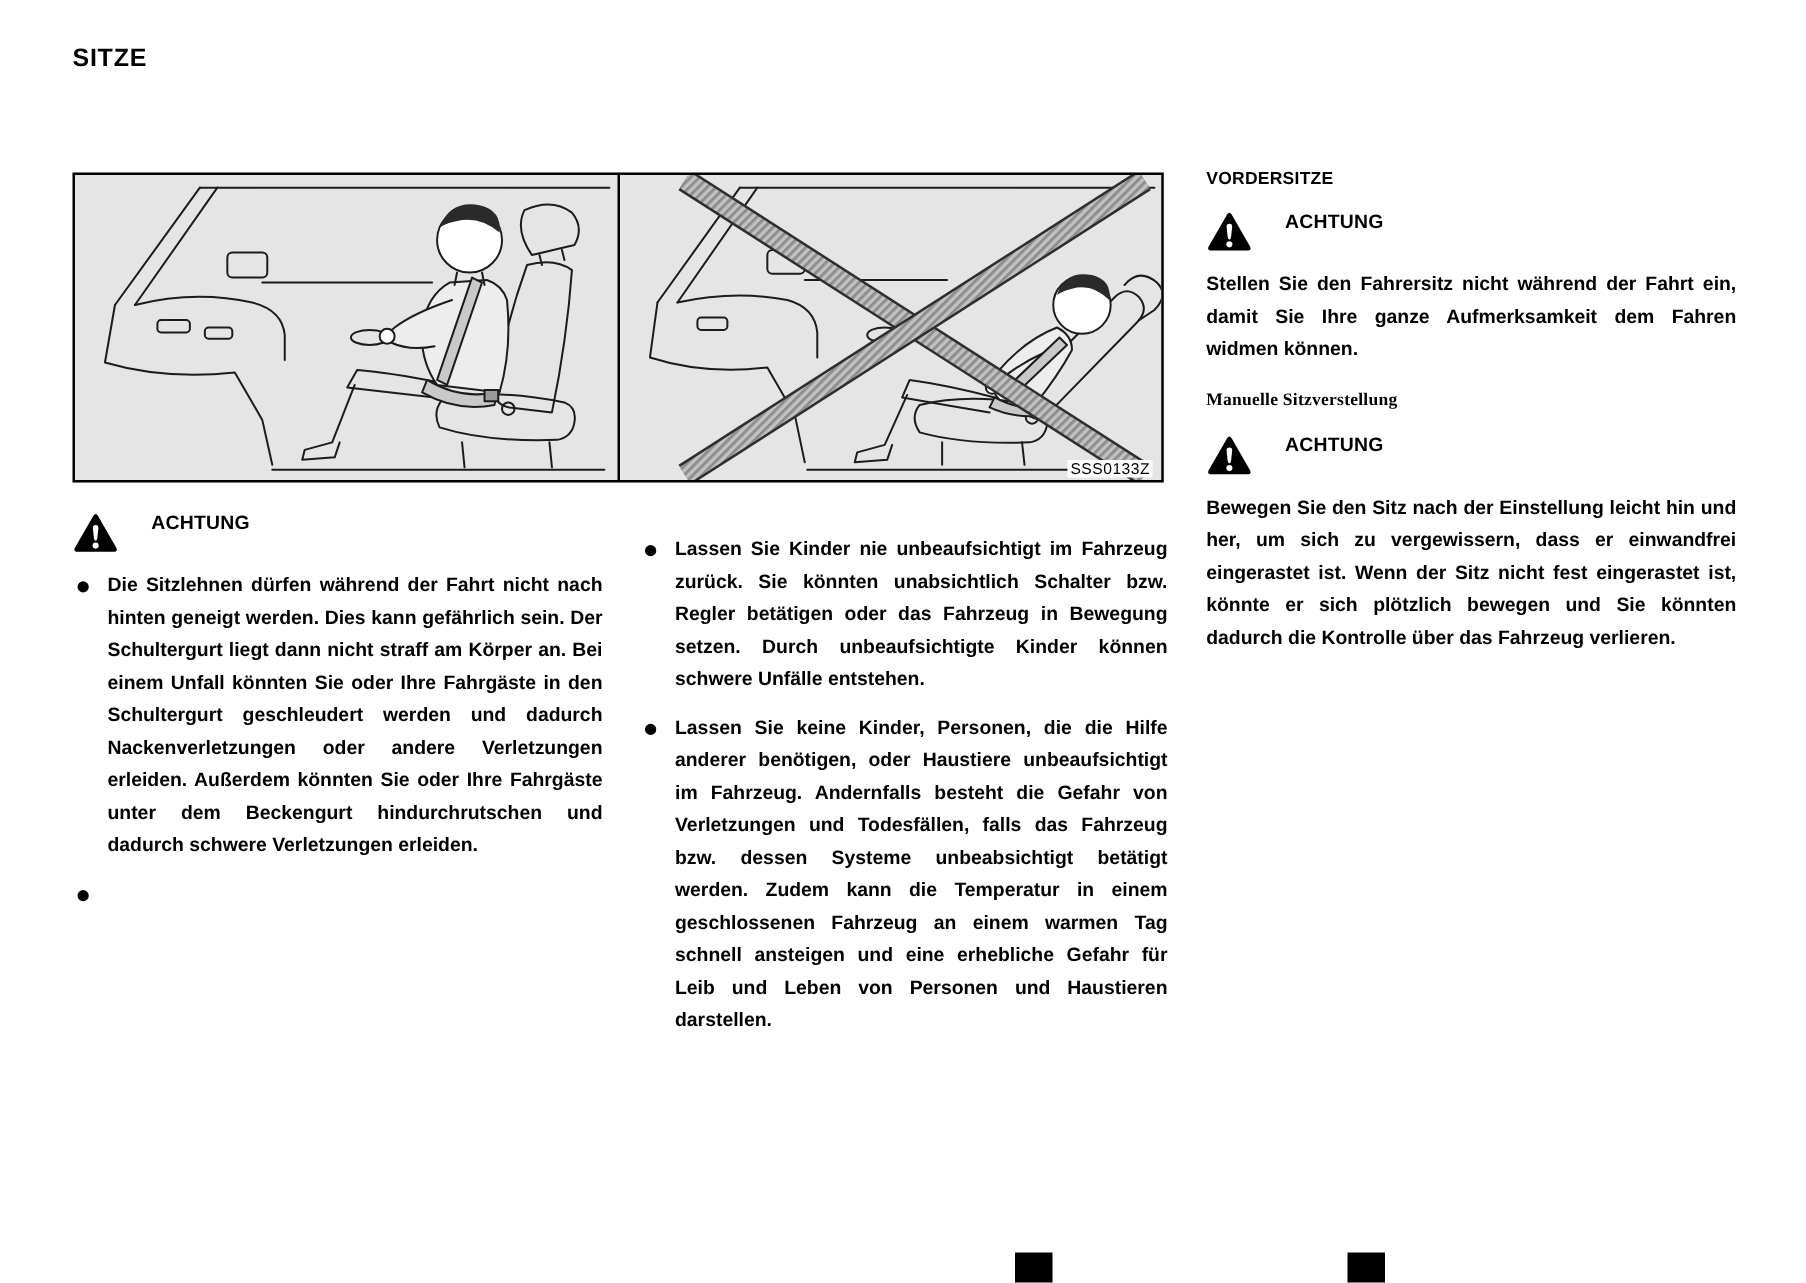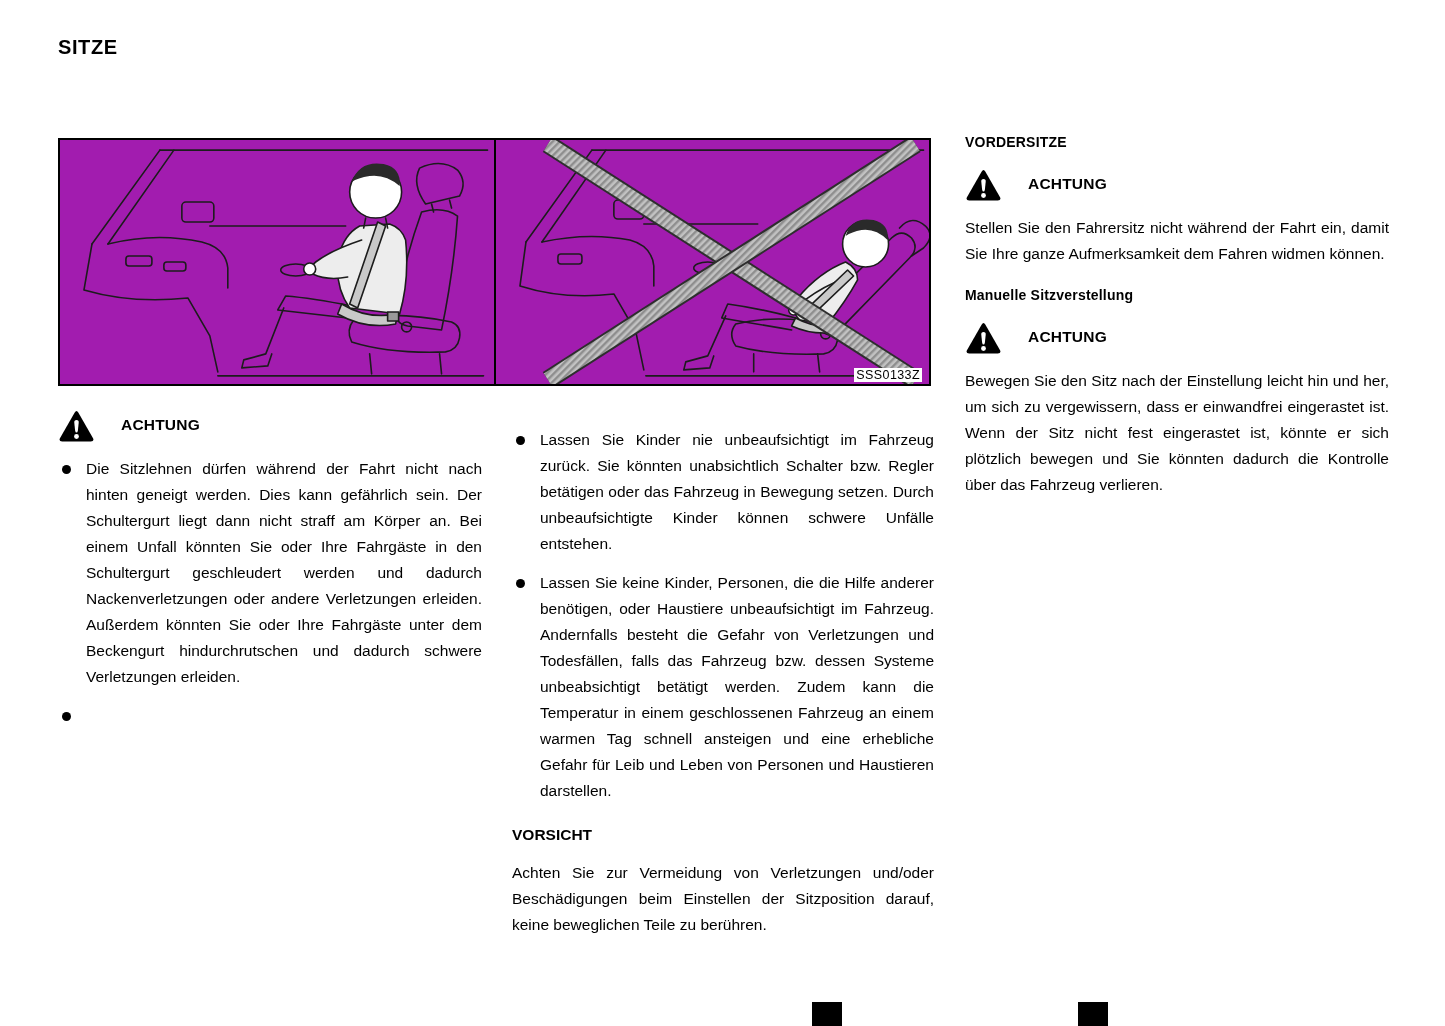--- a/index.html
+++ b/index.html
@@ -11,52 +11,52 @@
   .page { position:absolute; inset:0; background:#fff; }
 
   .section-title {
     position:absolute; left:58px; top:36px;
     font-size:20px; font-weight:700; letter-spacing:.6px;
   }
 
   
   .figure {
     position:absolute; left:58px; top:138px; width:873px; height:248px;
-    border:2px solid #000; display:flex; background:#a21caf;
+    border:2px solid #000; display:flex; background:#e5e5e5;
   }
   .fig-half { position:relative; flex:1 1 0; height:100%; overflow:hidden; }
   .fig-divider { width:2px; background:#000; height:100%; }
   .drawing { width:100%; height:100%; display:block; }
   .fig-code {
     position:absolute; right:7px; bottom:2px;
     font-size:12.5px; letter-spacing:.4px; background:#fff; padding:0 2px;
   }
 
   
   .col { position:absolute; text-align:justify; }
   .col1 { left:58px;  top:410px; width:424px; }
   .col2 { left:512px; top:427px; width:422px; }
   .col3 { left:965px; top:134px; width:424px; }
 
-  .body-text { font-size:15.5px; line-height:26px; font-weight:400; }
-
-  .warn-head { display:flex; align-items:center; gap:26px; margin-bottom:14px; text-align:left; }
+  .body-text { font-size:15.5px; line-height:26px; font-weight:700; }
+
+  .warn-head { display:flex; align-items:flex-start; gap:26px; margin-bottom:14px; text-align:left; }
   .warn-head .tri { width:37px; height:32px; display:inline-block; flex:0 0 auto; }
   .warn-head .tri svg { width:100%; height:100%; display:block; }
   .warn-label { font-size:15.5px; font-weight:700; padding-bottom:2px; letter-spacing:.2px; }
 
   .bullets { list-style:none; }
   .bullet { position:relative; padding-left:28px; margin-bottom:13px; }
   .dot {
     position:absolute; left:4px; top:9px; width:9px; height:9px;
     border-radius:50%; background:#000;
   }
 
   .h-large { font-size:14px; font-weight:700; letter-spacing:.2px; text-align:left; margin-bottom:19px; }
-  .h-second { margin-top:17px; }
+  .h-second { margin-top:17px;font-family:Liberation Serif, serif; }
 
   .para { margin-bottom:20px; }
 
   .caution { margin-top:22px; text-align:left; }
   .caution-label { font-size:15.5px; font-weight:700; margin-bottom:16px; }
   .caution-text { text-align:justify; }
 
   .footer {
     position:absolute; left:58px; top:971px;
     font-size:15.5px; font-weight:700; white-space:nowrap;
@@ -181,24 +181,20 @@
     <ul class="bullets">
       <li class="bullet body-text">
         <span class="dot"></span>
         <span>Lassen Sie Kinder nie unbeaufsichtigt im Fahrzeug zurück. Sie könnten unabsichtlich Schalter bzw. Regler betätigen oder das Fahrzeug in Bewegung setzen. Durch unbeaufsichtigte Kinder können schwere Unfälle entstehen.</span>
       </li>
       <li class="bullet body-text">
         <span class="dot"></span>
         <span>Lassen Sie keine Kinder, Personen, die die Hilfe anderer benötigen, oder Haustiere unbeaufsichtigt im Fahrzeug. Andernfalls besteht die Gefahr von Verletzungen und Todesfällen, falls das Fahrzeug bzw. dessen Systeme unbeabsichtigt betätigt werden. Zudem kann die Temperatur in einem geschlossenen Fahrzeug an einem warmen Tag schnell ansteigen und eine erhebliche Gefahr für Leib und Leben von Personen und Haustieren darstellen.</span>
       </li>
     </ul>
-    <div class="caution">
-      <div class="caution-label">VORSICHT</div>
-      <p class="body-text caution-text">Achten Sie zur Vermeidung von Verletzungen und/oder Beschädigungen beim Einstellen der Sitzposition darauf, keine beweglichen Teile zu berühren.</p>
-    </div>
   </div>
 
   <div class="col col3">
     <h2 class="h-large">VORDERSITZE</h2>
 
     <div class="warn-head">
       <span class="tri">
         <svg viewBox="0 0 64 58" aria-hidden="true">
           <path d="M28.5 5 Q32 -1 35.5 5 L62 51 Q64.5 57 58 57 L6 57 Q-0.5 57 2 51 Z" fill="#000"></path>
           <path d="M32 18 Q36.5 18 36 23 L34.5 37 Q34 41 32 41 Q30 41 29.5 37 L28 23 Q27.5 18 32 18 Z" fill="#fff"></path>

